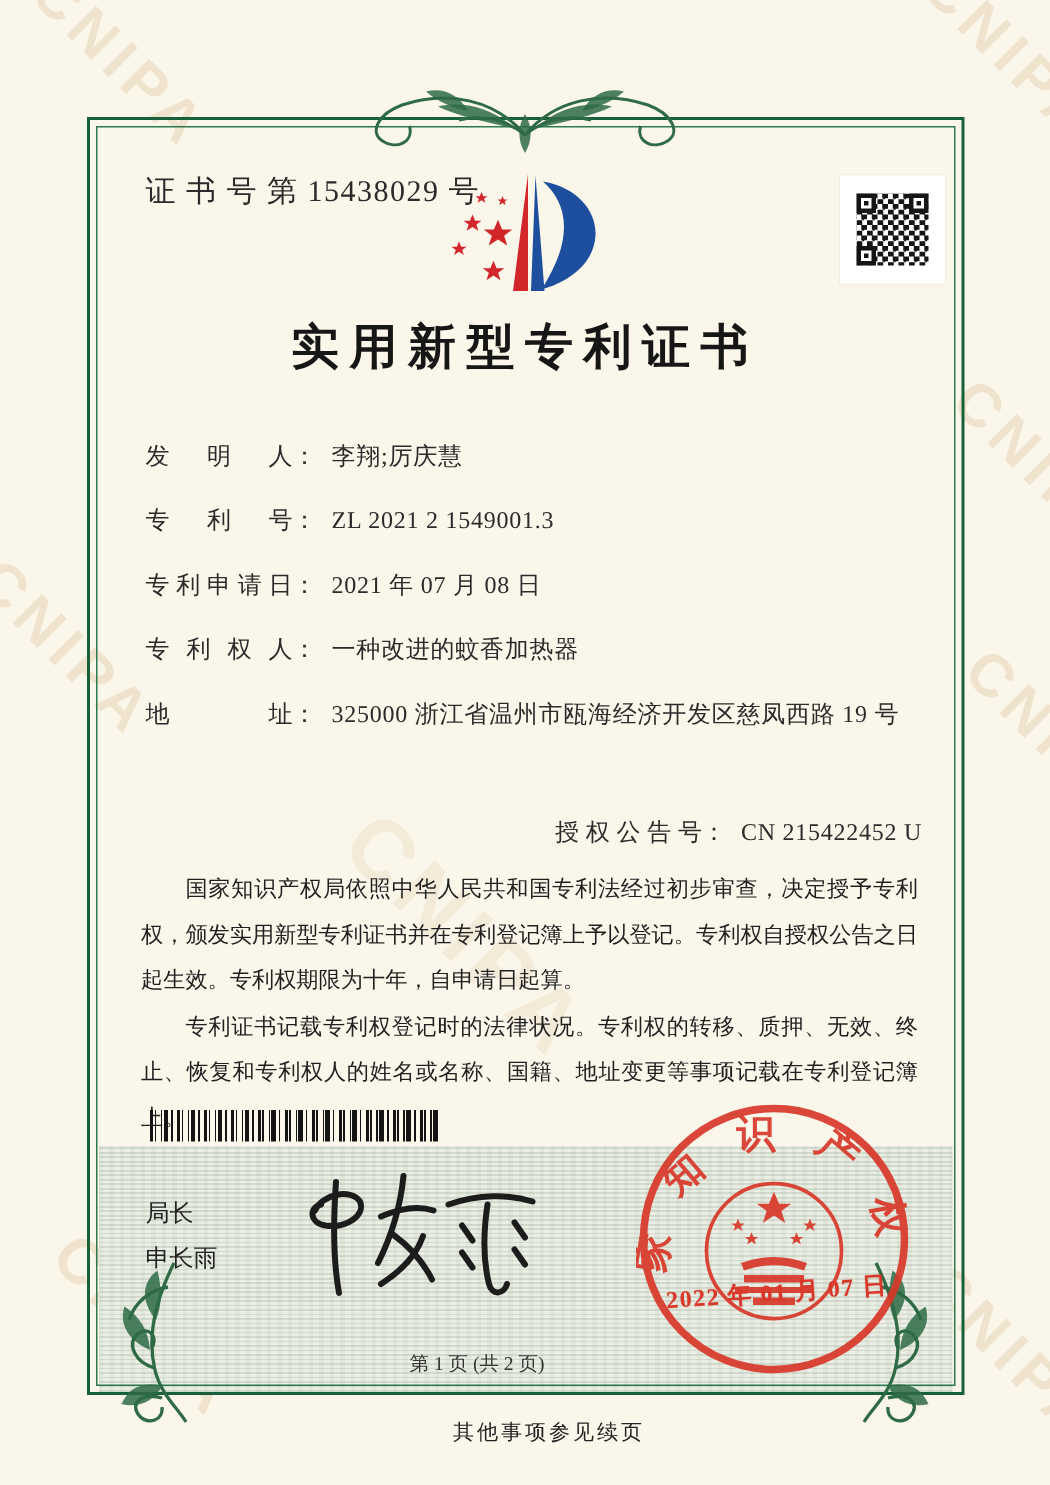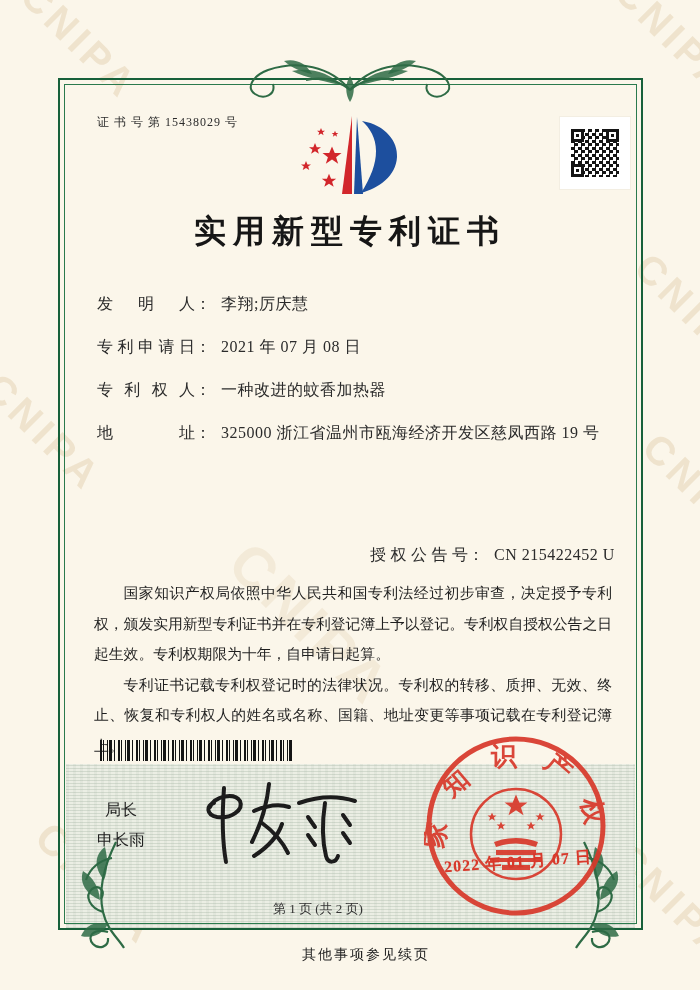--- a/index.html
+++ b/index.html
@@ -29,21 +29,21 @@
   }
   
   .band{
     left:66px;top:764px;width:569px;height:164px;z-index:1;
     background:
       repeating-linear-gradient(0deg, rgba(152,170,152,0.30) 0 1px, rgba(0,0,0,0) 1px 3px),
       repeating-linear-gradient(90deg, rgba(170,185,170,0.14) 0 3px, rgba(0,0,0,0) 3px 7px),
       #ebeee4;
   }
   
-  .certno{left:97px;top:114px;font-size:12px;letter-spacing:1px;z-index:3;}
+  .certno{left:97px;top:114px;font-size:20px;letter-spacing:1px;z-index:3;}
   .title{
     left:0;top:210px;width:700px;text-align:center;
     font-size:32px;font-weight:bold;letter-spacing:7px;color:#161616;z-index:3;
   }
   
   .qr{left:560px;top:117px;width:70px;height:72px;background:#fff;z-index:3;
       box-shadow:0 0 0 1px rgba(0,0,0,0.03);}
   .qr-mod{
     position:absolute;left:11px;top:12px;width:48px;height:48px;
     background:repeating-conic-gradient(#151515 0% 25%, rgba(0,0,0,0) 0% 50%) 0 0/7px 7px;
@@ -66,21 +66,21 @@
     left:100px;top:740px;width:192px;height:21px;z-index:3;
     background:repeating-linear-gradient(90deg,
       #141414 0 2px, rgba(0,0,0,0) 2px 3px,
       #141414 3px 4px, rgba(0,0,0,0) 4px 7px,
       #141414 7px 8px, rgba(0,0,0,0) 8px 9px,
       #141414 9px 12px, rgba(0,0,0,0) 12px 14px,
       #141414 14px 15px, rgba(0,0,0,0) 15px 18px);
   }
   
   .signer{left:97px;top:795px;z-index:3;font-size:16px;line-height:30px;
-    font-family:"Liberation Sans","DejaVu Sans",sans-serif;color:#222;text-align:center;}
+    font-family:"Liberation Sans","DejaVu Sans",sans-serif;color:#222;}
   .sig-svg{left:195px;top:772px;z-index:3;}
   
   .seal{left:424px;top:734px;width:184px;height:184px;z-index:4;}
   .seal-date{
     left:428px;top:852px;width:180px;text-align:center;z-index:5;
     color:#d8382a;font-size:16px;font-weight:bold;letter-spacing:1px;
     transform:rotate(-4deg);text-shadow:0 0 1px rgba(216,56,42,.4);
   }
   
   .pageno{left:0;top:900px;width:636px;text-align:center;font-size:13px;z-index:3;color:#333;}
@@ -170,20 +170,23 @@
   <div class="finder" style="left:11px;top:12px;"></div>
   <div class="finder" style="right:11px;top:12px;"></div>
   <div class="finder" style="left:11px;bottom:12px;"></div>
 </div>
 
 <div class="abs title">实用新型专利证书</div>
 
 <div class="abs fields">
   <div class="frow">
     <span class="flabel">发明人</span><span>：</span><span class="fvalue">李翔;厉庆慧</span>
+  </div>
+  <div class="frow">
+    <span class="flabel">专利号</span><span>：</span><span class="fvalue">ZL 2021 2 1549001.3</span>
   </div>
   <div class="frow">
     <span class="flabel">专利申请日</span><span>：</span><span class="fvalue">2021 年 07 月 08 日</span>
   </div>
   <div class="frow">
     <span class="flabel">专利权人</span><span>：</span><span class="fvalue">一种改进的蚊香加热器</span>
   </div>
   <div class="frow">
     <span class="flabel">地址</span><span>：</span><span class="fvalue">325000 浙江省温州市瓯海经济开发区慈凤西路 19 号</span>
   </div>

